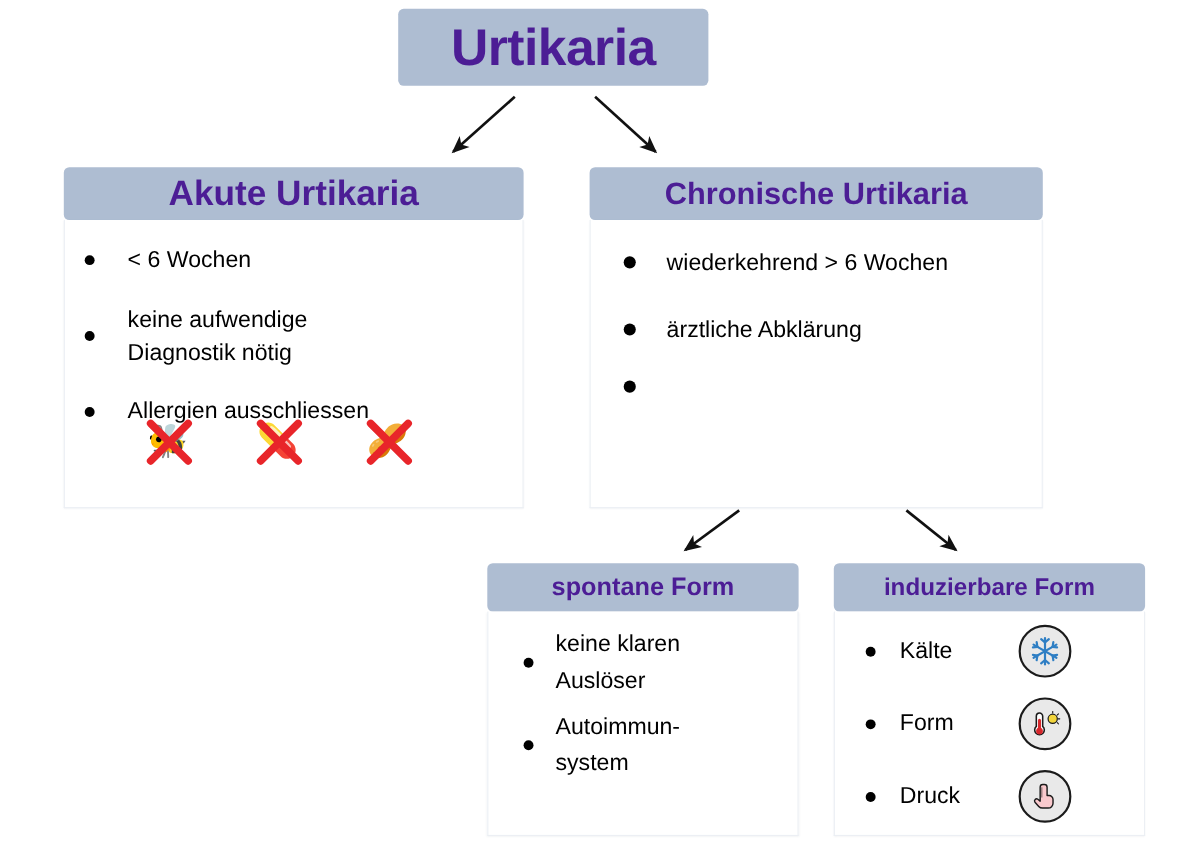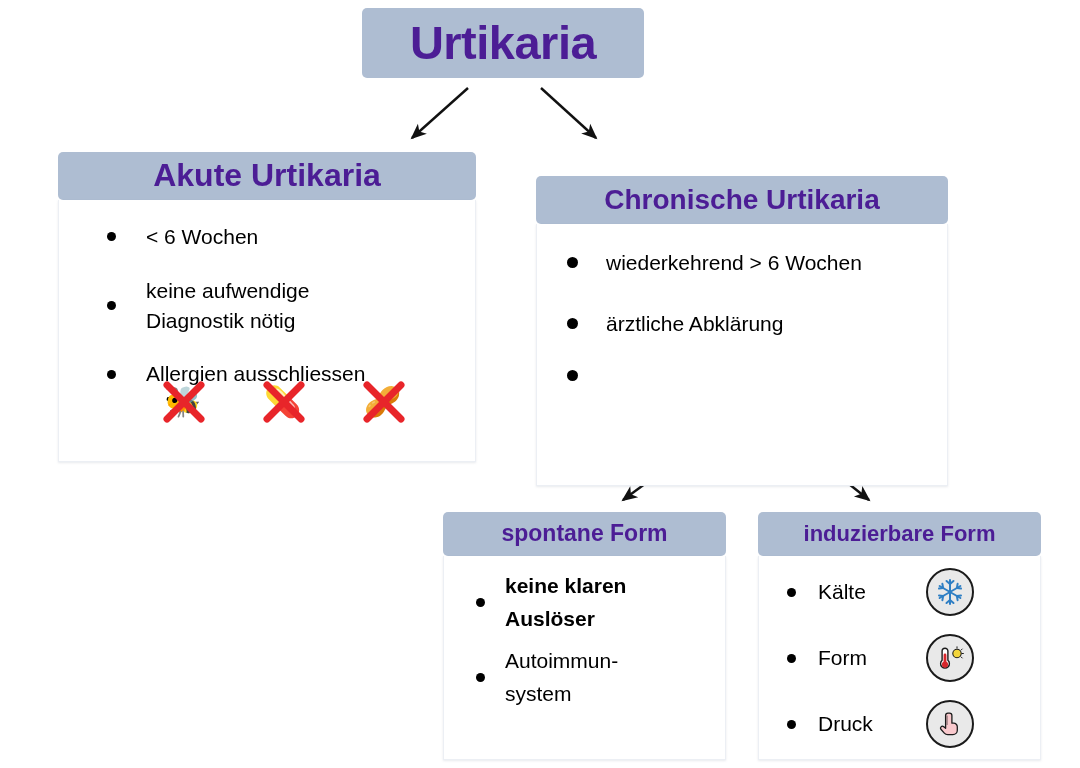--- a/index.html
+++ b/index.html
@@ -69,30 +69,29 @@
     height: 310px;
   }
   #acute-node .node-header {
     width: 100%;
     height: 48px;
     font-size: 32px;
   }
   #acute-node .node-body {
     width: 100%;
     height: 262px;
-    padding: 22px 14px 10px 30px;
+    padding: 22px 14px 10px 0;
   }
 
   
   #chronic-node {
     left: 536px;
     top: 152px;
     width: 412px;
     height: 310px;
-    margin-top: 24px;
   }
   #chronic-node .node-header {
     width: 100%;
     height: 48px;
     font-size: 28px;
   }
   #chronic-node .node-body {
     width: 100%;
     height: 262px;
     padding: 24px 14px 10px 14px;
@@ -326,21 +325,21 @@
   </div>
 
   <div class="node" id="spontan-node">
     <div class="node-header">
       <span>spontane Form</span>
     </div>
     <div class="node-body">
       <ul class="blist" id="spontan-list">
         <li class="bitem">
           <span class="bullet"></span>
-          <span class="btext" style="max-width:150px;font-weight:bold;">keine klaren Auslöser</span>
+          <span class="btext" style="max-width:150px;">keine klaren Auslöser</span>
         </li>
         <li class="bitem">
           <span class="bullet"></span>
           <span class="btext" style="max-width:150px;">Autoimmun-system</span>
         </li>
       </ul>
     </div>
   </div>
 
   <div class="node" id="induzier-node">

